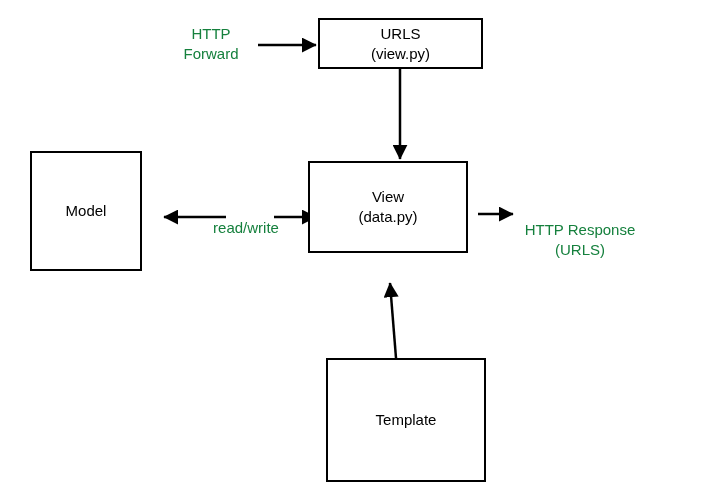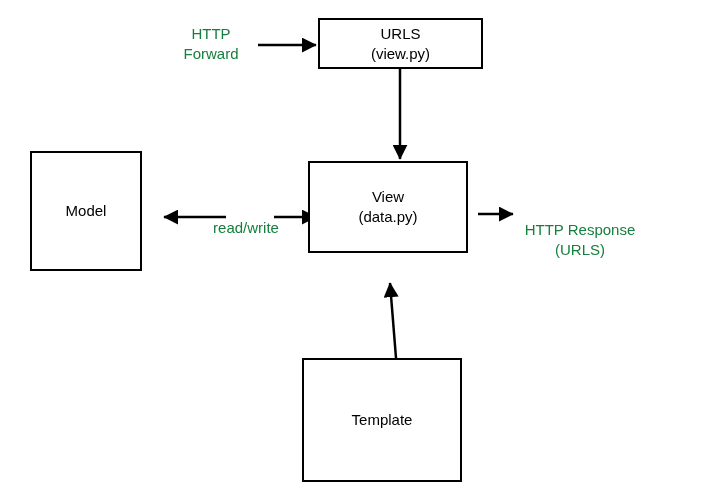--- a/index.html
+++ b/index.html
@@ -47,21 +47,21 @@
     line-height: 20px;
     text-align: center;
     white-space: nowrap;
   }
   .edge-label .node-line { display: block; }
 
   
   #box-urls     { left: 318px; top: 18px;  width: 165px; height: 51px; }
   #box-model    { left: 30px;  top: 151px; width: 112px; height: 120px; }
   #box-view     { left: 308px; top: 161px; width: 160px; height: 92px; }
-  #box-template { left: 302px; top: 358px; width: 160px; height: 124px; }
+  #box-template { left: 326px; top: 358px; width: 160px; height: 124px; }
 
   
   #label-http-request  { left: 165px; top: 24px;  width: 92px; }
   #label-forward       { left: 318px; top: 88px;  width: 165px; }
   #label-readwrite     { left: 196px; top: 173px; width: 100px; margin-top: 45px; }
   #label-http-response { left: 490px; top: 192px; width: 180px; margin-top: 28px; }
 </style>
 </head>
 <body>
 

